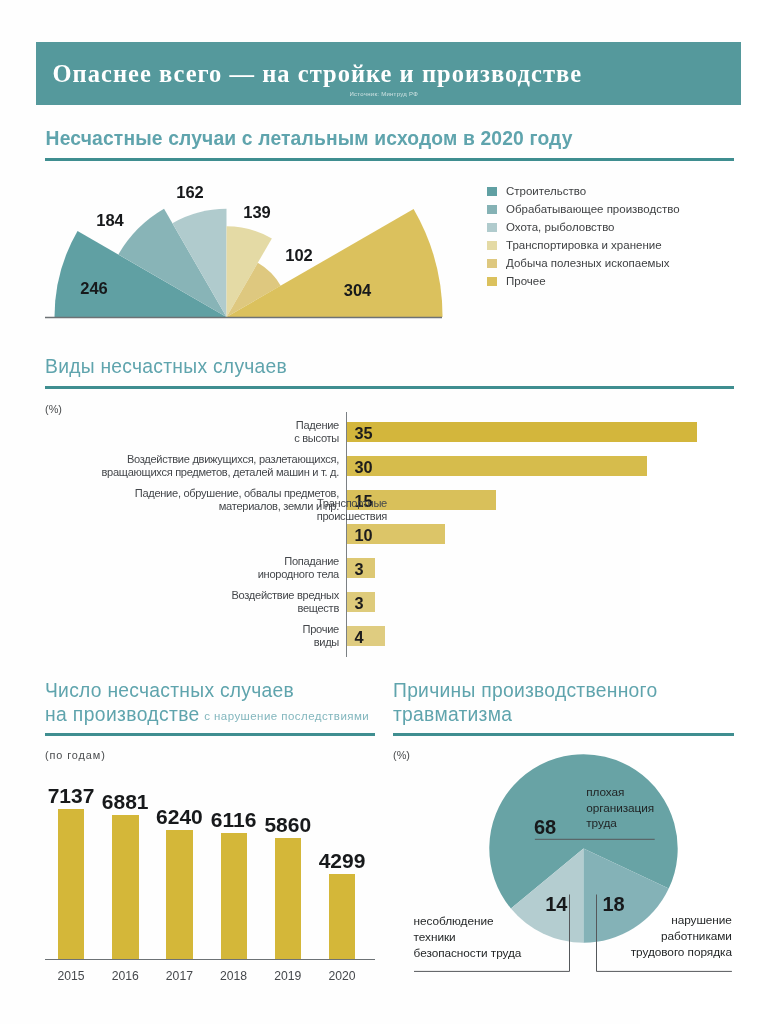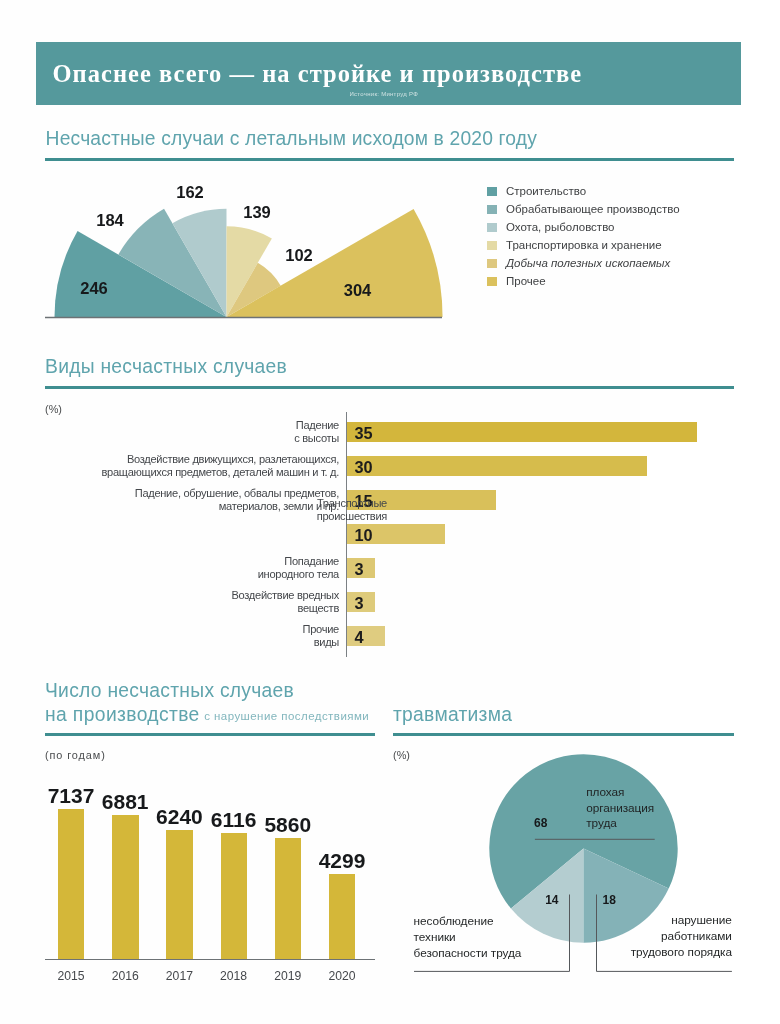--- a/index.html
+++ b/index.html
@@ -33,32 +33,32 @@
 
   
   .vb{position:absolute;background:#d4b739;}
   .vb-val{position:absolute;font-size:21px;font-weight:bold;color:#17191b;text-align:center;}
   .vb-yr{position:absolute;font-size:12.2px;color:#45484c;text-align:center;}
   #s3small{font-size:11.5px;color:#82b6bd;letter-spacing:.45px;white-space:nowrap;}
 
   
   .pie-lab{position:absolute;font-size:11.8px;color:#1f2223;line-height:16.1px;white-space:pre;letter-spacing:-0.05px;}
   .pie-lab.big{line-height:15.35px;}
-  .pie-num{position:absolute;font-size:12px;font-weight:bold;color:#17191b;}
+  .pie-num{position:absolute;font-size:20px;font-weight:bold;color:#17191b;}
 </style>
 </head>
 <body>
 
 <div id="page">
 
   <div class="abs" id="hdr"></div>
   <div class="abs" id="hdr-title">Опаснее всего — на стройке и производстве</div>
   <div class="abs" id="hdr-src">Источник: Минтруд РФ</div>
 
-  <div class="abs sec-title" style="left:45.6px;top:128px;letter-spacing:0.155px;">Несчастные случаи с летальным исходом в 2020 году</div>
+  <div class="abs sec-title" style="left:45.6px;top:128px;letter-spacing:0.155px;font-weight:bold;">Несчастные случаи с летальным исходом в 2020 году</div>
   <div class="abs sec-rule" style="left:45px;top:158px;width:689px;"></div>
 
   <div class="abs" id="rose-host" style="left:0;top:0;">
       <svg width="470" height="330" viewBox="0 0 470 330" style="position: absolute; left: 0px; top: 0px;">
         <path d="M 226.5 317 L 54.51 317.00 A 171.99 171.99 0 0 1 77.55 231.00 Z" fill="#60a0a3"></path>
         <path d="M 226.5 317 L 118.34 254.55 A 124.90 124.90 0 0 1 164.05 208.84 Z" fill="#88b4b7"></path>
         <path d="M 226.5 317 L 172.41 223.31 A 108.19 108.19 0 0 1 226.50 208.81 Z" fill="#b0cbcd"></path>
         <path d="M 226.5 317 L 226.50 226.29 A 90.71 90.71 0 0 1 271.86 238.44 Z" fill="#e4daa5"></path>
         <path d="M 226.5 317 L 257.80 262.78 A 62.61 62.61 0 0 1 280.72 285.70 Z" fill="#dec87f"></path>
         <path d="M 226.5 317 L 413.60 208.98 A 216.05 216.05 0 0 1 442.55 317.00 Z" fill="#dbc15d"></path>
@@ -83,21 +83,21 @@
       <div style="position: absolute; left: 0px; top: 36px; height: 14px;">
         <div class="lg-sw" style="position: absolute; left: 0px; top: 1px; background: rgb(176, 203, 205);"></div>
         <div class="lg-tx" style="position: absolute; left: 19px; top: -1px;">Охота, рыболовство</div>
       </div>
       <div style="position: absolute; left: 0px; top: 54px; height: 14px;">
         <div class="lg-sw" style="position: absolute; left: 0px; top: 1px; background: rgb(228, 218, 165);"></div>
         <div class="lg-tx" style="position: absolute; left: 19px; top: -1px;">Транспортировка и хранение</div>
       </div>
       <div style="position: absolute; left: 0px; top: 72px; height: 14px;">
         <div class="lg-sw" style="position: absolute; left: 0px; top: 1px; background: rgb(222, 200, 127);"></div>
-        <div class="lg-tx" style="position: absolute; left: 19px; top: -1px; font-style: italic;">Добыча полезных ископаемых</div>
+        <div class="lg-tx" style="position: absolute; left: 19px; top: -1px;">Добыча полезных ископаемых</div>
       </div>
       <div style="position: absolute; left: 0px; top: 90px; height: 14px;">
         <div class="lg-sw" style="position: absolute; left: 0px; top: 1px; background: rgb(219, 193, 93);"></div>
         <div class="lg-tx" style="position: absolute; left: 19px; top: -1px;">Прочее</div>
       </div>
     </div>
 
   <div class="abs sec-title" style="left:45px;top:356px;">Виды несчастных случаев</div>
   <div class="abs sec-rule" style="left:45px;top:386px;width:689px;"></div>
   <div class="abs unit" style="left:45px;top:403px;">(%)</div>
@@ -153,20 +153,21 @@
       <div class="vb-val" style="left: 203.6px; top: 807.5px; width: 60px;">6116</div>
       <div class="vb-yr" style="left: 203.6px; top: 968.8px; width: 60px;">2018</div>
       <div class="vb" style="left: 274.8px; top: 838.3px; width: 26.4px; height: 120.9px; background: rgb(212, 183, 57);"></div>
       <div class="vb-val" style="left: 257.8px; top: 813.3px; width: 60px;">5860</div>
       <div class="vb-yr" style="left: 257.8px; top: 968.8px; width: 60px;">2019</div>
       <div class="vb" style="left: 329px; top: 873.7px; width: 26.4px; height: 85.5px; background: rgb(212, 183, 57);"></div>
       <div class="vb-val" style="left: 312px; top: 848.7px; width: 60px;">4299</div>
       <div class="vb-yr" style="left: 312px; top: 968.8px; width: 60px;">2020</div>
     </div>
 
+  <div class="abs sec-title" style="left:393px;top:680px;">Причины производственного</div>
   <div class="abs sec-title" style="left:393px;top:704px;">травматизма</div>
   <div class="abs sec-rule" style="left:393px;top:733px;width:341px;"></div>
   <div class="abs unit" style="left:393px;top:749px;">(%)</div>
   <div class="abs" id="pie-host" style="left:0;top:0;">
       <svg width="780" height="1024" viewBox="0 0 780 1024" style="position: absolute; left: 0px; top: 0px;">
         <path d="M 583.5 848.5 L 668.73 888.61 A 94.2 94.2 0 1 0 510.92 908.55 Z" fill="#68a3a5"></path>
         <path d="M 583.5 848.5 L 510.92 908.55 A 94.2 94.2 0 0 0 583.50 942.70 Z" fill="#b4cdd0"></path>
         <path d="M 583.5 848.5 L 583.50 942.70 A 94.2 94.2 0 0 0 668.73 888.61 Z" fill="#84b2b7"></path>
         <path d="M 569.5 894.5 L 569.5 971.4 L 414 971.4" fill="none" stroke="#55585b" stroke-width="1"></path>
         <path d="M 596.5 894.5 L 596.5 971.4 L 731.9 971.4" fill="none" stroke="#55585b" stroke-width="1"></path>

